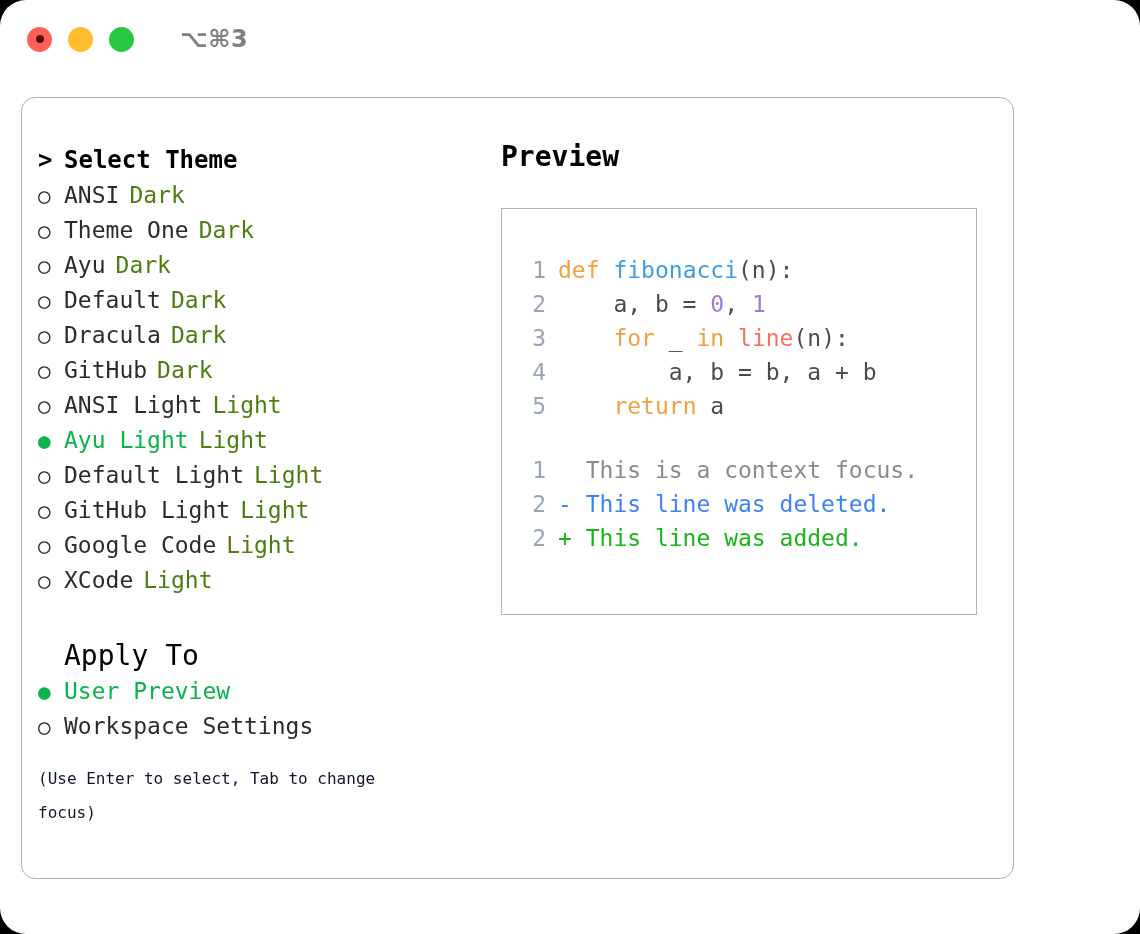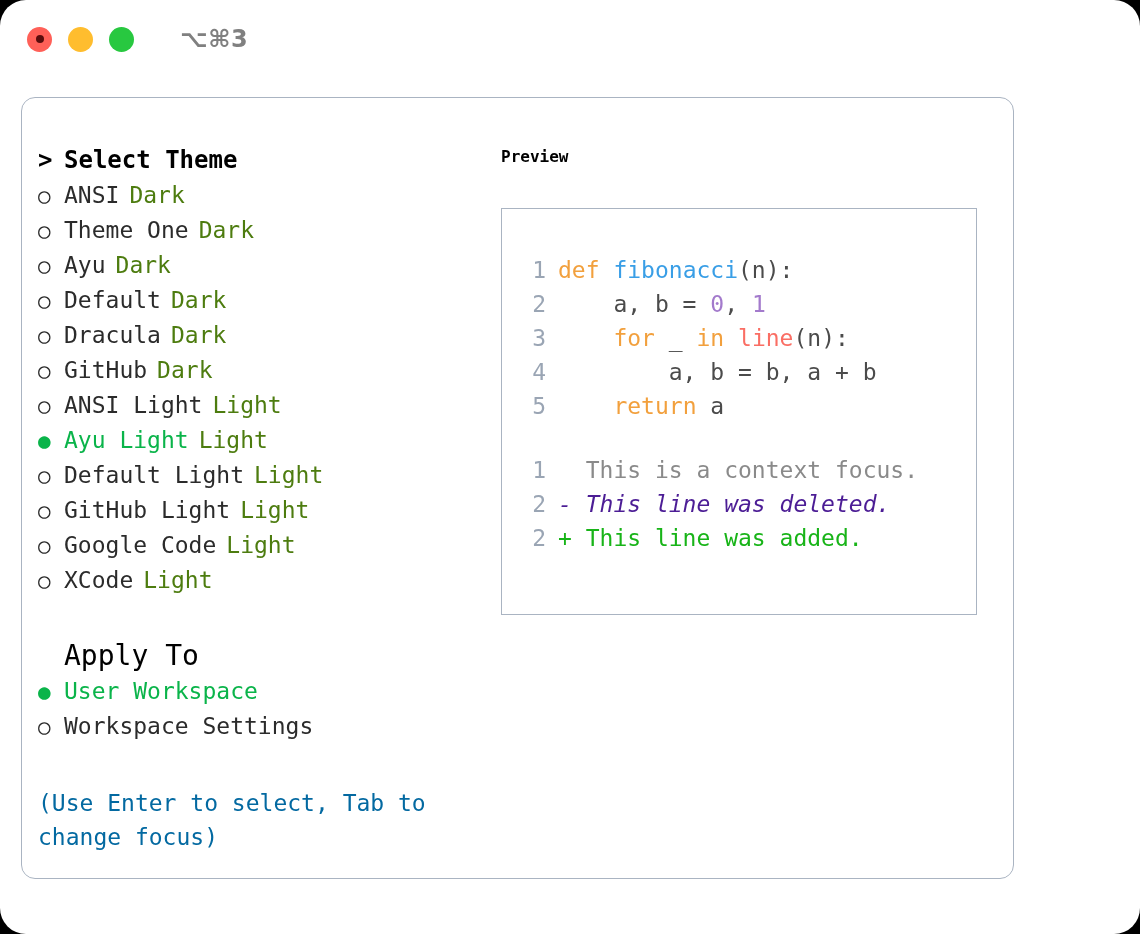--- a/index.html
+++ b/index.html
@@ -118,36 +118,36 @@
     margin-left: 10px;
   }
   .section-gap { height: 40px; }
   .apply-header {
     font-size: 28px;
     line-height: 36px;
     color: #000000;
     padding-left: 26px;
   }
   .hint {
-    margin-top: 42px;
-    font-size: 23px;
+    margin-top: 18px;
+    font-size: 16px;
     line-height: 34px;
-    color: #0369a1;
+    color: #0f172a;
     width: 400px;
   }
 
   
   .right-col {
     position: absolute;
     left: 479px;
     top: 44px;
     width: 500px;
   }
   .preview-title {
-    font-size: 16px;
+    font-size: 28px;
     font-weight: bold;
     color: #000000;
     line-height: 30px;
   }
   .preview-box {
     margin-top: 36px;
     width: 476px;
     height: 407px;
     border: 1.6px solid #aab4c2;
     box-sizing: border-box;
@@ -167,21 +167,21 @@
     margin-right: 12px;
   }
   .code-text { color: #4b4b4b; }
   .tok-kw   { color: #f2a03d; }
   .tok-fn   { color: #399ee6; }
   .tok-num  { color: #a37acc; }
   .tok-bi   { color: #fa6e64; }
   .tok-plain{ color: #4b4b4b; }
   .diff-gap { height: 30px; }
   .diff-context { color: #8a8a8a; }
-  .diff-del     { color: #4c1d95; font-style: italic; }
+  .diff-del     { color: #3b82f6; }
   .diff-add     { color: #18b418; text-align: center; }
 </style>
 </head>
 <body>
 
 <div class="page">
 
   <div class="titlebar">
     <div class="dot red">
       <div class="inner"></div>
@@ -213,21 +213,21 @@
             <div class="list-row"><span class="marker">○</span><span class="theme-name">GitHub Light</span><span class="theme-tag">Light</span></div>
             <div class="list-row"><span class="marker">○</span><span class="theme-name">Google Code</span><span class="theme-tag">Light</span></div>
             <div class="list-row"><span class="marker">○</span><span class="theme-name">XCode</span><span class="theme-tag">Light</span></div>
           </div>
 
         <div class="section-gap"></div>
 
         <div class="apply-header">Apply To</div>
 
         <div id="apply-list">
-            <div class="list-row row-selected"><span class="marker filled">●</span><span class="theme-name">User Workspace</span></div>
+            <div class="list-row row-selected"><span class="marker filled">●</span><span class="theme-name">User Preview</span></div>
             <div class="list-row"><span class="marker">○</span><span class="theme-name">Workspace Settings</span></div>
           </div>
 
         <div class="hint">(Use Enter to select, Tab to change focus)</div>
       </div>
 
       <div class="right-col">
         <div class="preview-title">Preview</div>
         <div class="preview-box">
           <div id="code-block">

